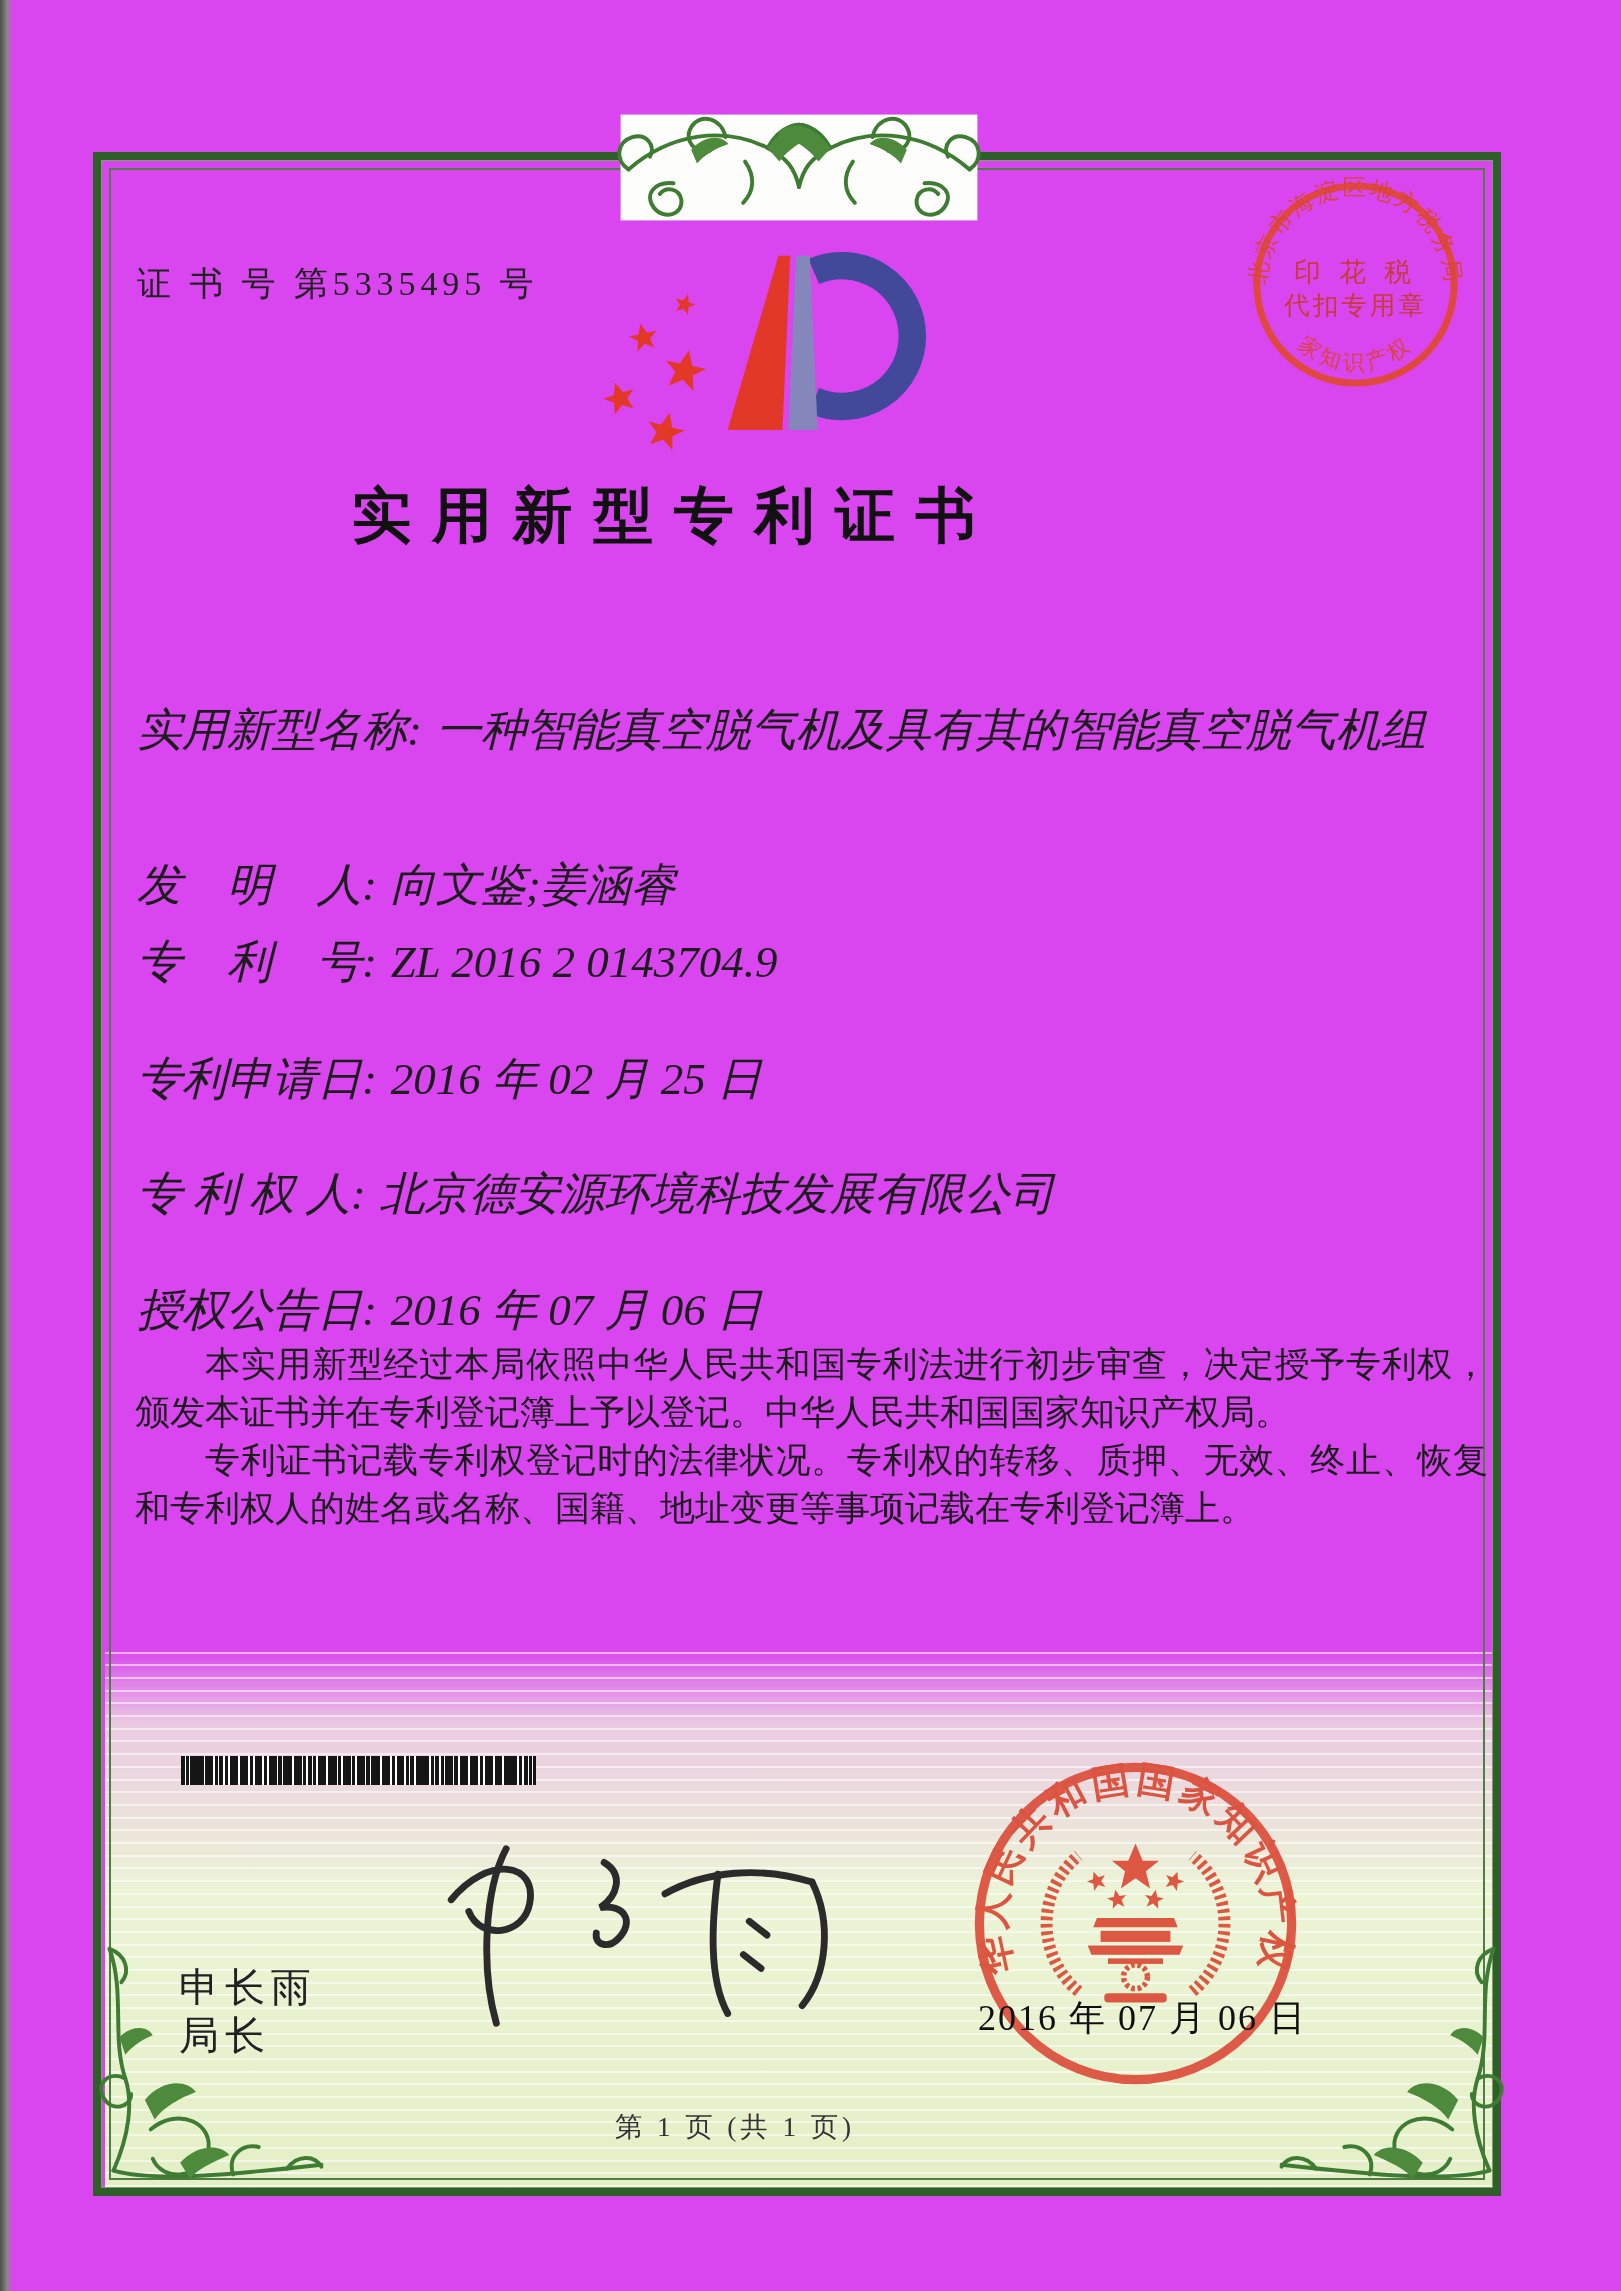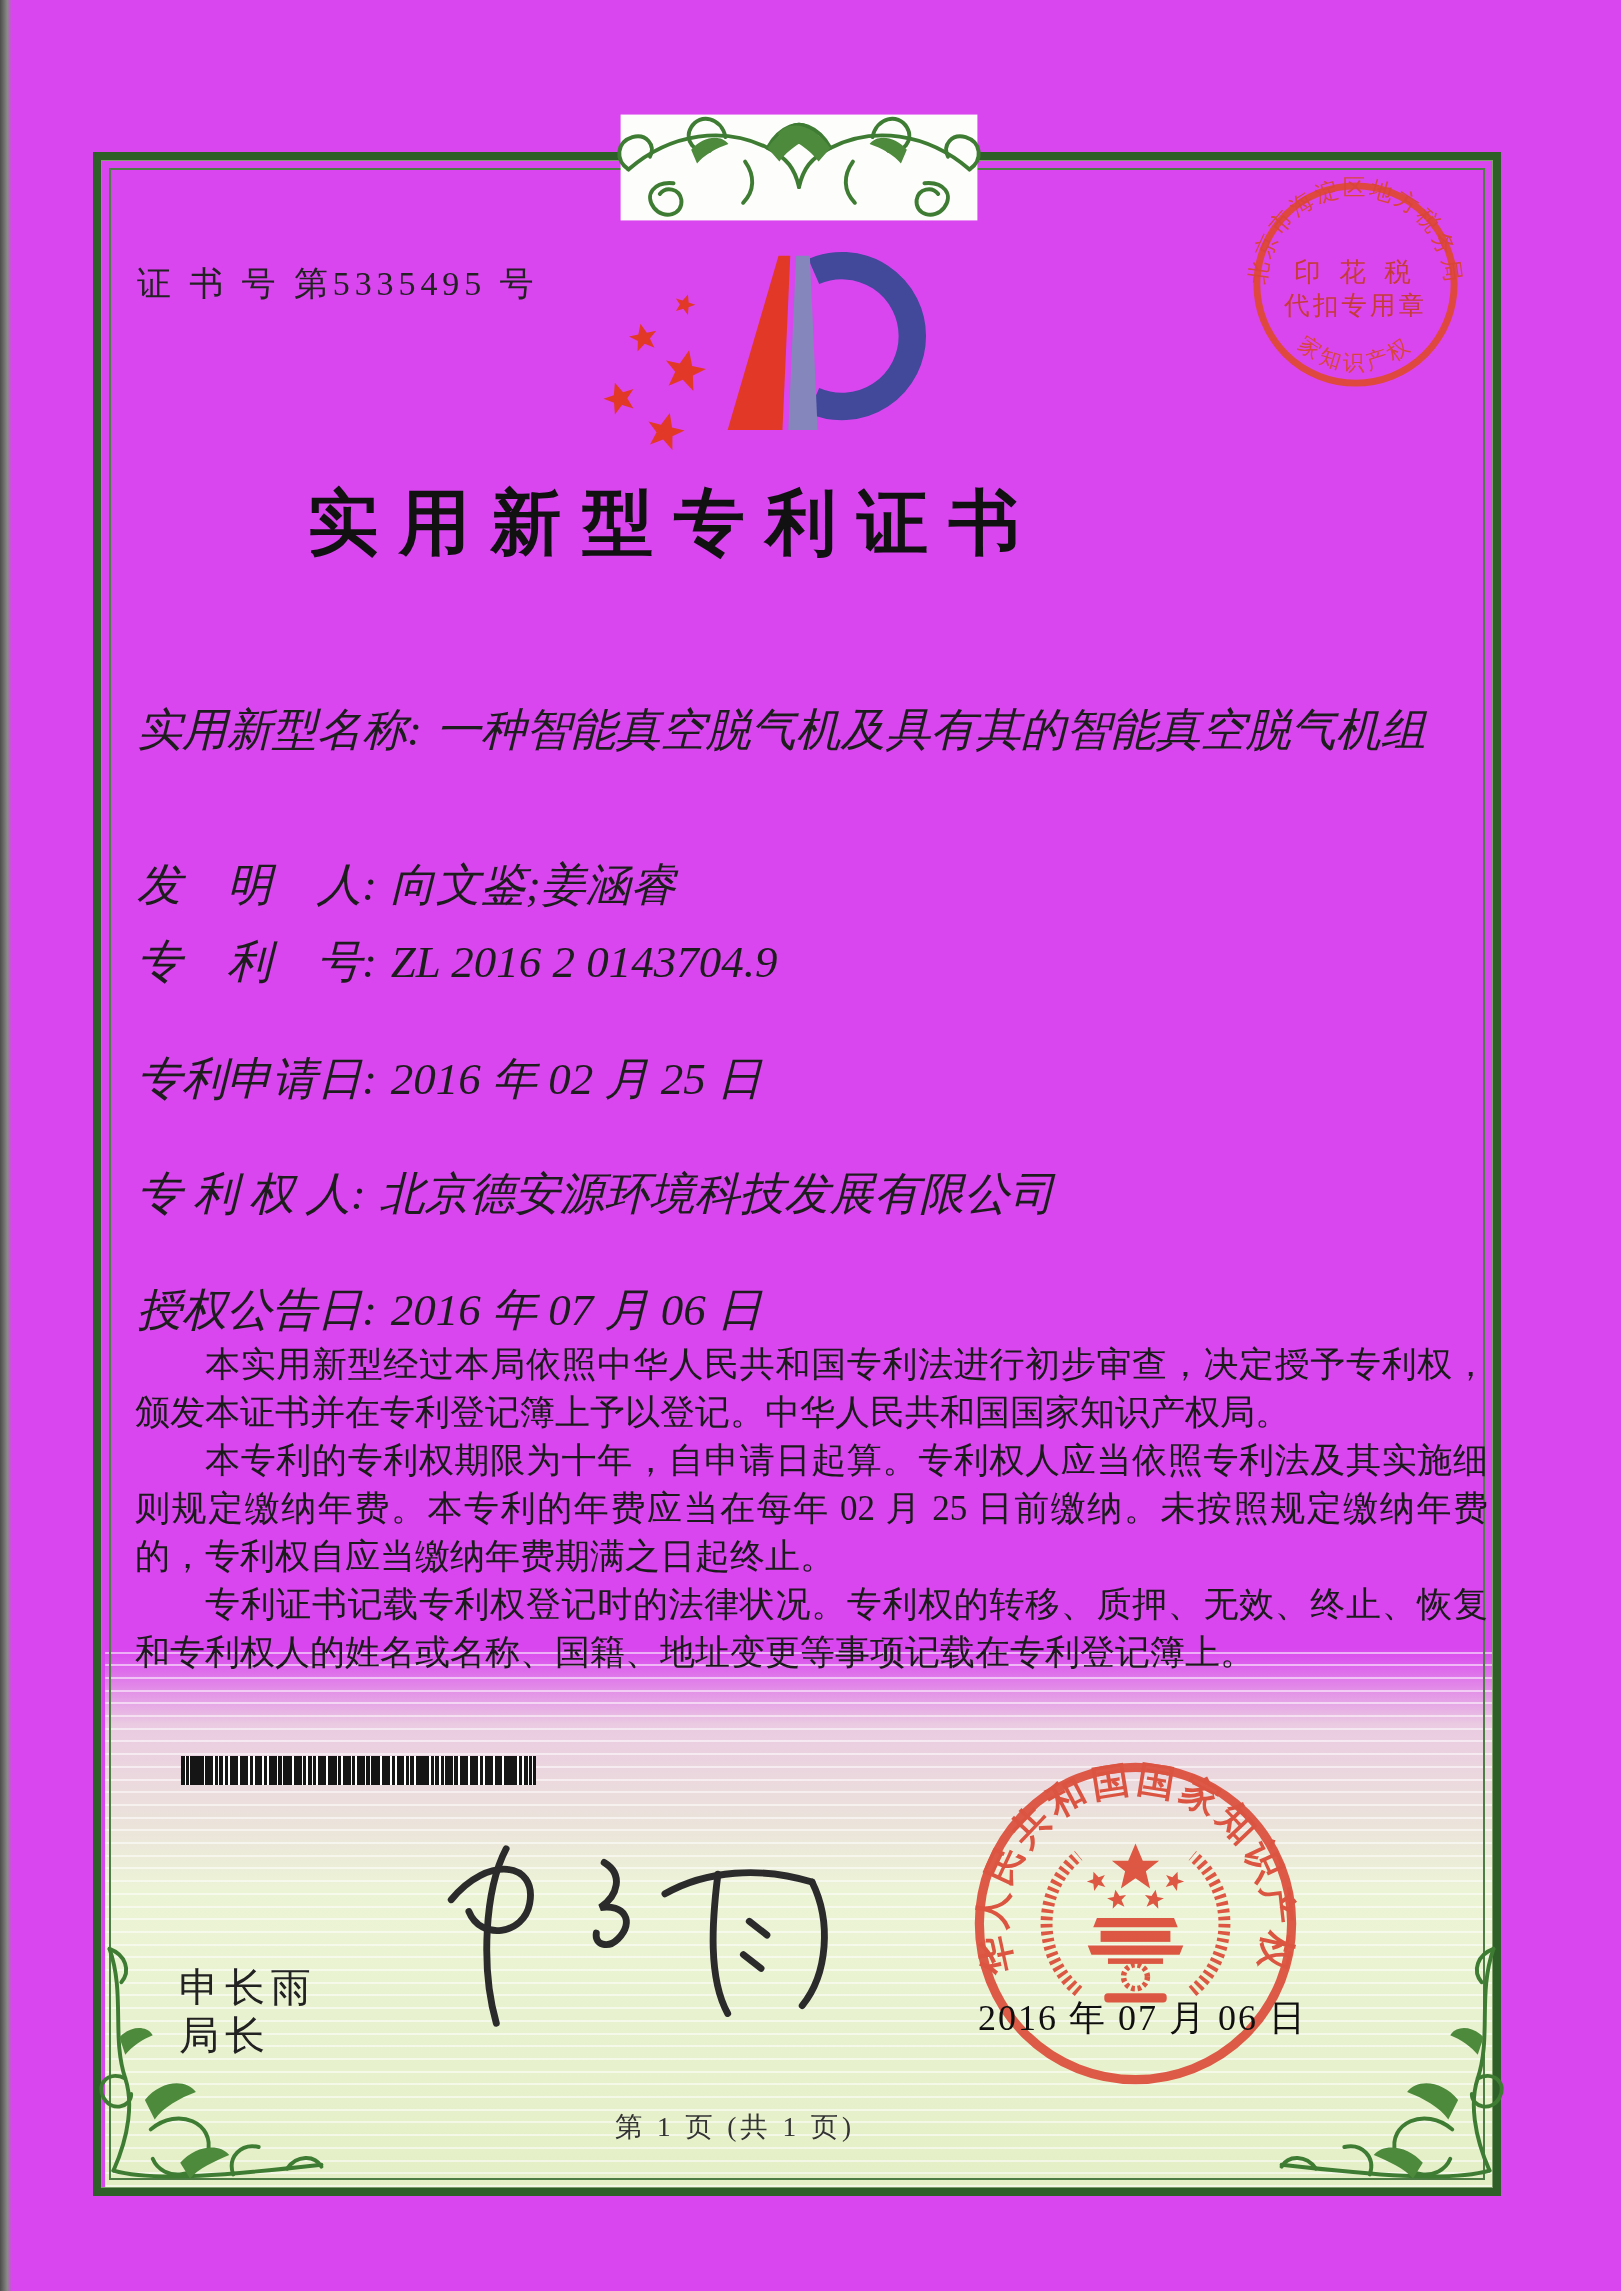--- a/index.html
+++ b/index.html
@@ -12,21 +12,21 @@
          border:8.8px solid #2e5f29;box-sizing:border-box;box-shadow:inset 0 0 0 1px #7fa06d;}
   .frame-inner{position:absolute;left:7.8px;top:7.8px;right:7.8px;bottom:7.8px;border:2px solid #4e7d46;}
   
   .green-zone{position:absolute;left:105px;top:1649px;width:1392px;height:538px;
       background:
         repeating-linear-gradient(0deg,rgba(255,255,255,.55) 0 2px,rgba(255,255,255,0) 2px 12.7px),
         linear-gradient(180deg,rgba(238,246,220,0) 0%,rgba(240,247,221,.75) 14%,#ecf4d6 45%,#e4efc6 100%);}
   .num-line{position:absolute;left:137px;top:261px;font-size:34px;letter-spacing:4.9px;color:#222;}
   .logo{position:absolute;left:598px;top:248px;width:363px;height:225px;}
   .title{position:absolute;left:0;width:1327px;top:476px;text-align:center;
-         font-size:71px;font-weight:700;letter-spacing:20.6px;color:#111;text-indent:20.6px;}
+         font-size:60px;font-weight:700;letter-spacing:20.6px;color:#111;text-indent:20.6px;}
   .field{position:absolute;left:137px;width:1362px;font-size:45px;white-space:nowrap;font-style:italic;}
   .field .lab{margin-right:13.7px;}
   .f0{top:700px}.f1{top:855px}.f2{top:932px}.f3{top:1049px}.f4{top:1164px}.f5{top:1280px}
   .paras{position:absolute;left:135px;top:1341px;width:1353px;font-size:35px;line-height:48px;
          text-align:justify;color:#1b1b1b;}
   .paras p{margin:0;text-indent:2em;}
   .barcode{position:absolute;left:181px;top:1756px;width:355px;height:29px;background-color:#fff;
       background-image:
         repeating-linear-gradient(90deg,#151515 0 2.9px,transparent 2.9px 4.9px),
         repeating-linear-gradient(90deg,#151515 0 2px,transparent 2px 8.8px),
@@ -170,21 +170,20 @@
   </div>
   <div class="field f4">
     <span class="lab">专 利 权 人:</span><span>北京德安源环境科技发展有限公司</span>
   </div>
   <div class="field f5">
     <span class="lab">授权公告日:</span><span>2016 年 07 月 06 日</span>
   </div>
 
   <div class="paras">
     <p>本实用新型经过本局依照中华人民共和国专利法进行初步审查，决定授予专利权，颁发本证书并在专利登记簿上予以登记。中华人民共和国国家知识产权局。</p>
-    <p>本专利的专利权期限为十年，自申请日起算。专利权人应当依照专利法及其实施细则规定缴纳年费。本专利的年费应当在每年 02 月 25 日前缴纳。未按照规定缴纳年费的，专利权自应当缴纳年费期满之日起终止。</p>
     <p>专利证书记载专利权登记时的法律状况。专利权的转移、质押、无效、终止、恢复和专利权人的姓名或名称、国籍、地址变更等事项记载在专利登记簿上。</p>
   </div>
 
   <div class="barcode"></div>
 
   <div class="director d-title">局长</div>
   <div class="director d-name">申长雨</div>
 
   <svg class="signature" viewBox="0 0 460 215">
     <g stroke="#2b2b2b" stroke-width="7" fill="none" stroke-linecap="round">

